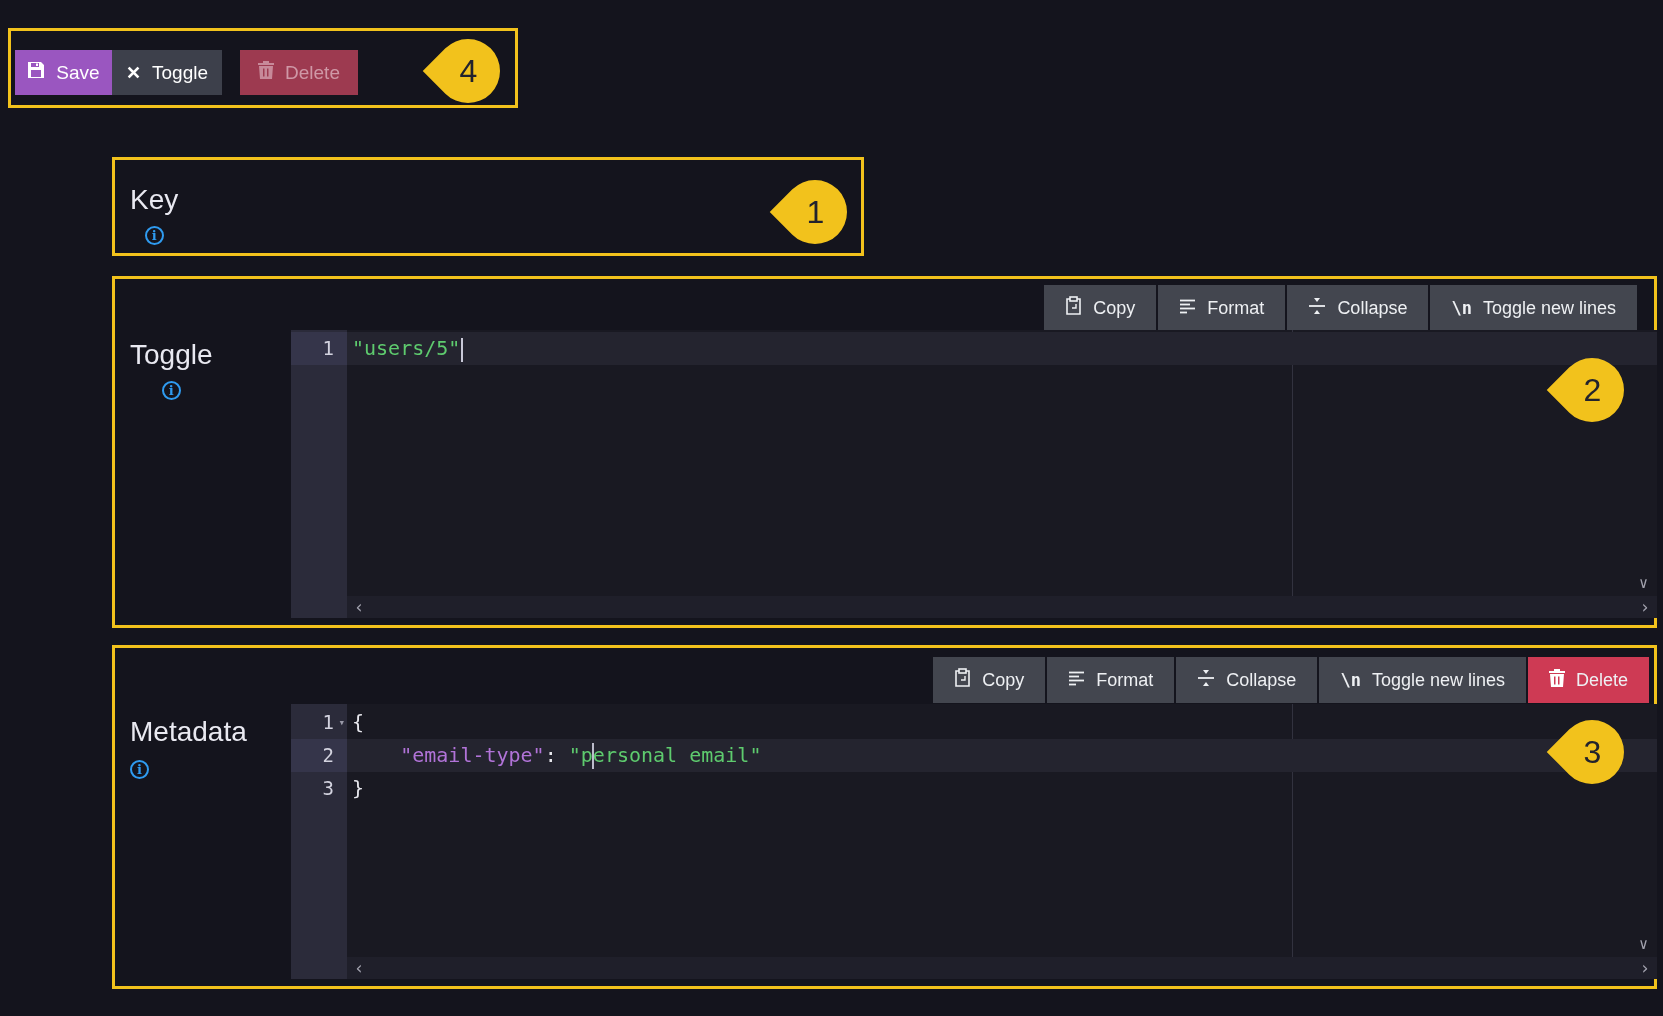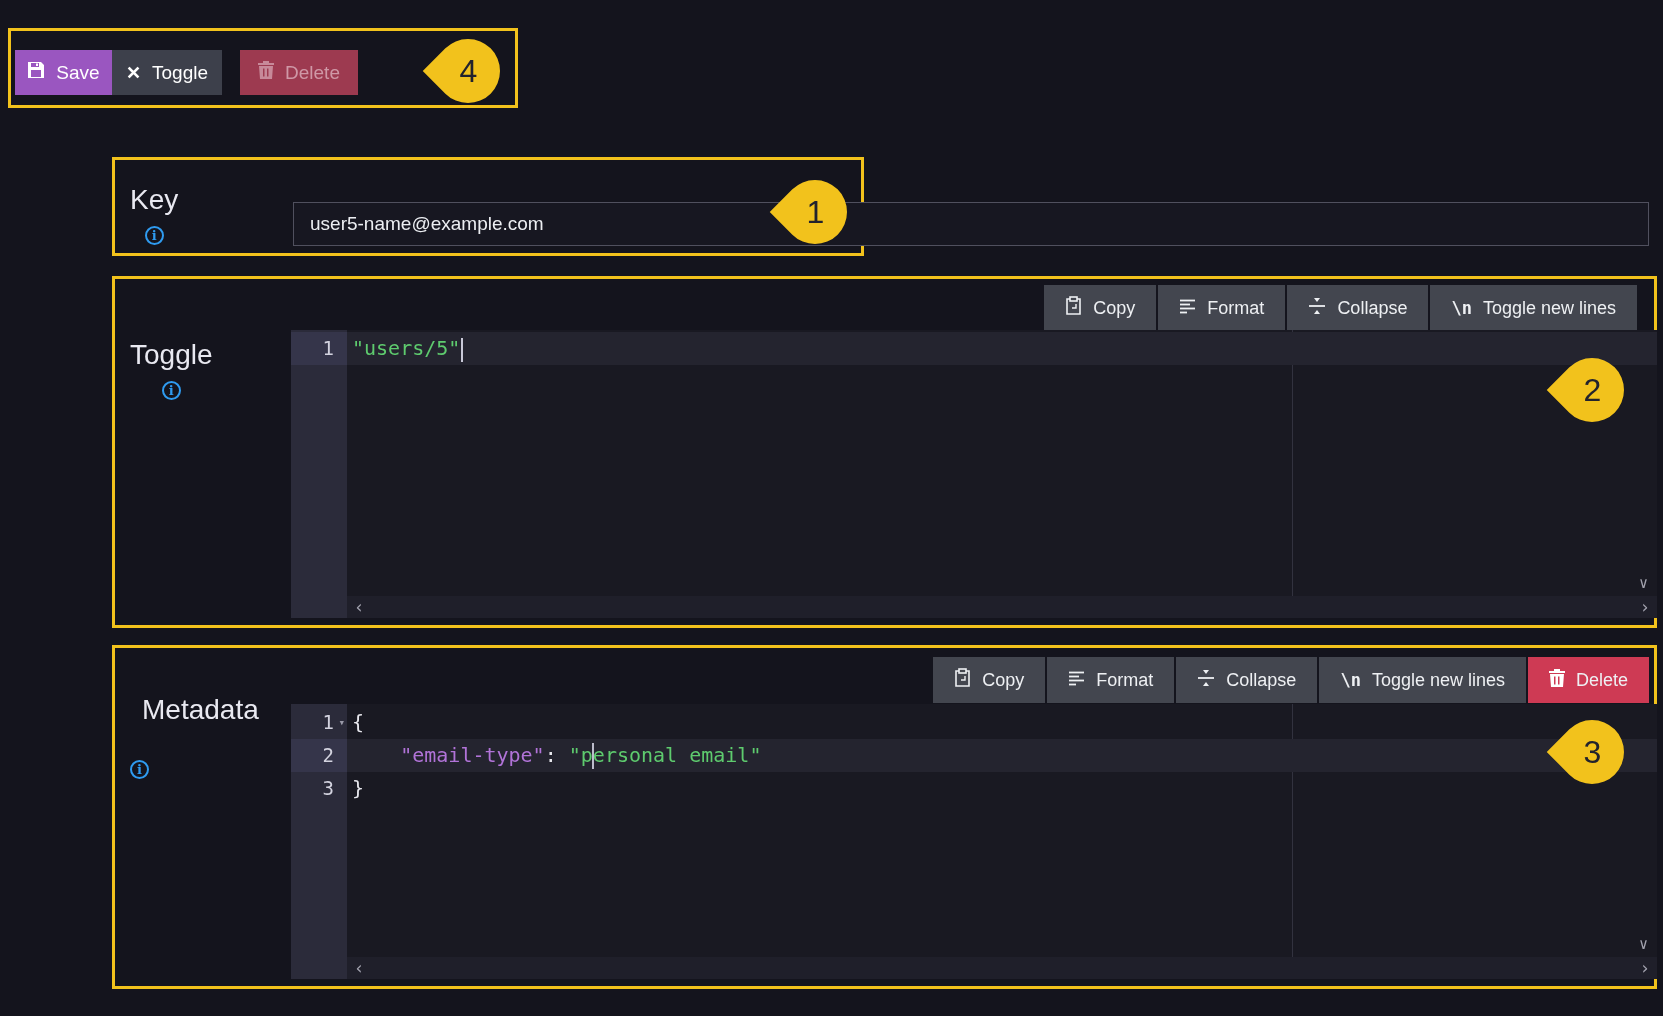--- a/index.html
+++ b/index.html
@@ -29,21 +29,21 @@
   .abtn svg { flex:0 0 auto; }
   .btn-save   { width:97px;  background:#9a56c0; }
   .btn-cancel { width:110px; background:#3d404b; }
   .btn-delete { width:118px; background:#9d3a50; color:#cf98a6; margin-left:18px; }
   .xglyph { font-size:18px; font-weight:bold; }
 
   
   .field-label { position:absolute; color:#e9e9f1; font-size:28px; display:flex; align-items:center; gap:10px;flex-direction:column; }
   .lbl-key { left:130px; top:184px; }
   .lbl-value { left:130px; top:339px; }
-  .lbl-metadata { left:130px; top:694px;margin-left:12px; }
+  .lbl-metadata { left:130px; top:716px; }
   .info-icon { width:19px; height:19px; border-radius:50%; border:2px solid #2f9bf0;
                color:#2f9bf0; font-size:13px; font-weight:bold; display:inline-flex;
                align-items:center; justify-content:center; font-family:"DejaVu Serif", serif; }
   .info-meta { position:absolute; left:130px; top:760px; }
   .key-input { position:absolute; left:293px; top:202px; width:1356px; height:44px;
                background:#171721; border:1px solid #50505e; color:#eceef2; font-size:19px;
                padding:0 16px; font-family:"Liberation Sans", sans-serif; outline:none; }
 
   
   .edit-toolbar { position:absolute; display:flex; gap:2px; height:46px; }
@@ -111,21 +111,20 @@
           </svg>
       </span>
       <span>Delete</span>
     </div>
   </div>
 
   <div class="field-label lbl-key">
     <span>Key</span>
     <span class="info-icon">i</span>
   </div>
-  <input class="key-input" type="text" value="user5-name@example.com" style="">
 
   <div class="field-label lbl-value">
     <span>Toggle</span>
     <span class="info-icon">i</span>
   </div>
 
   <div class="edit-toolbar tb-value">
     <div class="tbtn">
       <span><svg width="17" height="19" viewBox="0 0 17 19">
             <path fill="none" stroke="#eef0f3" stroke-width="1.6" d="M5 3H2v15h13V3h-3"></path>

